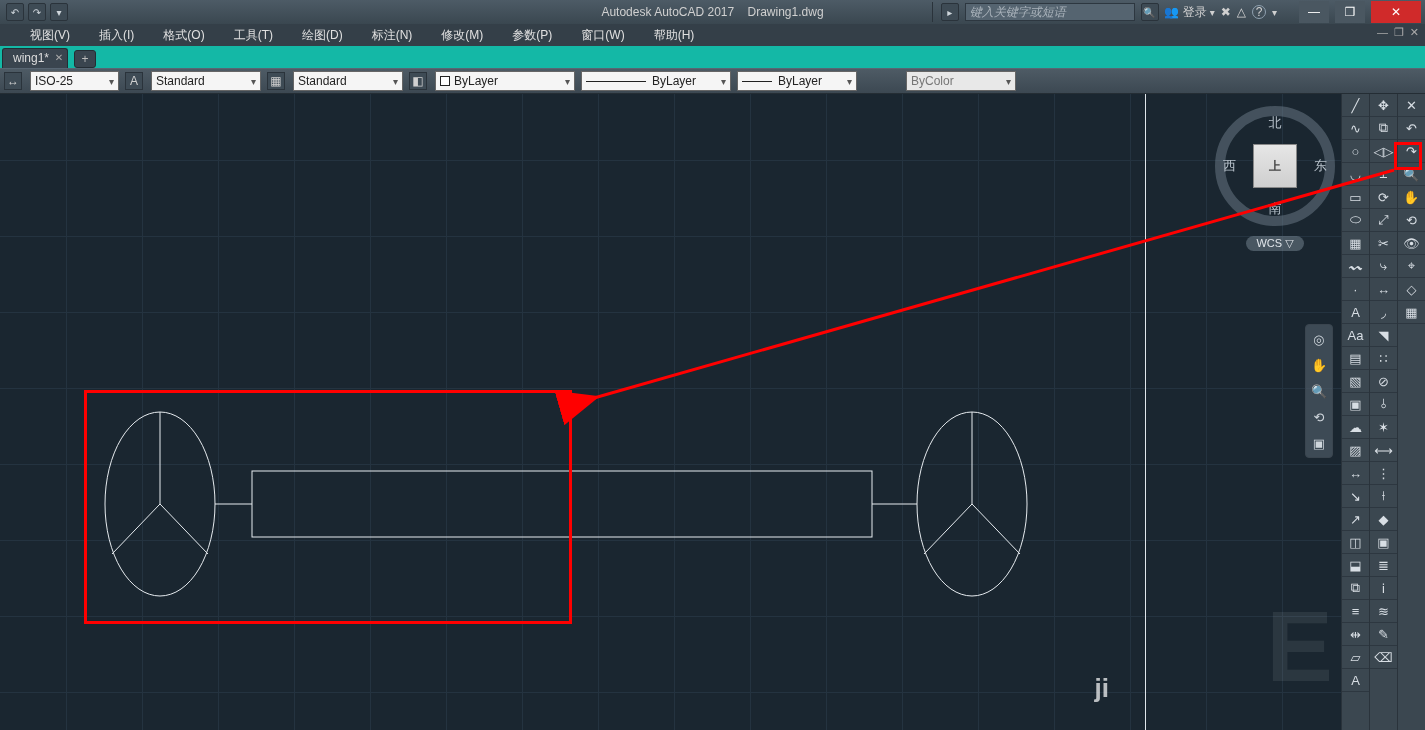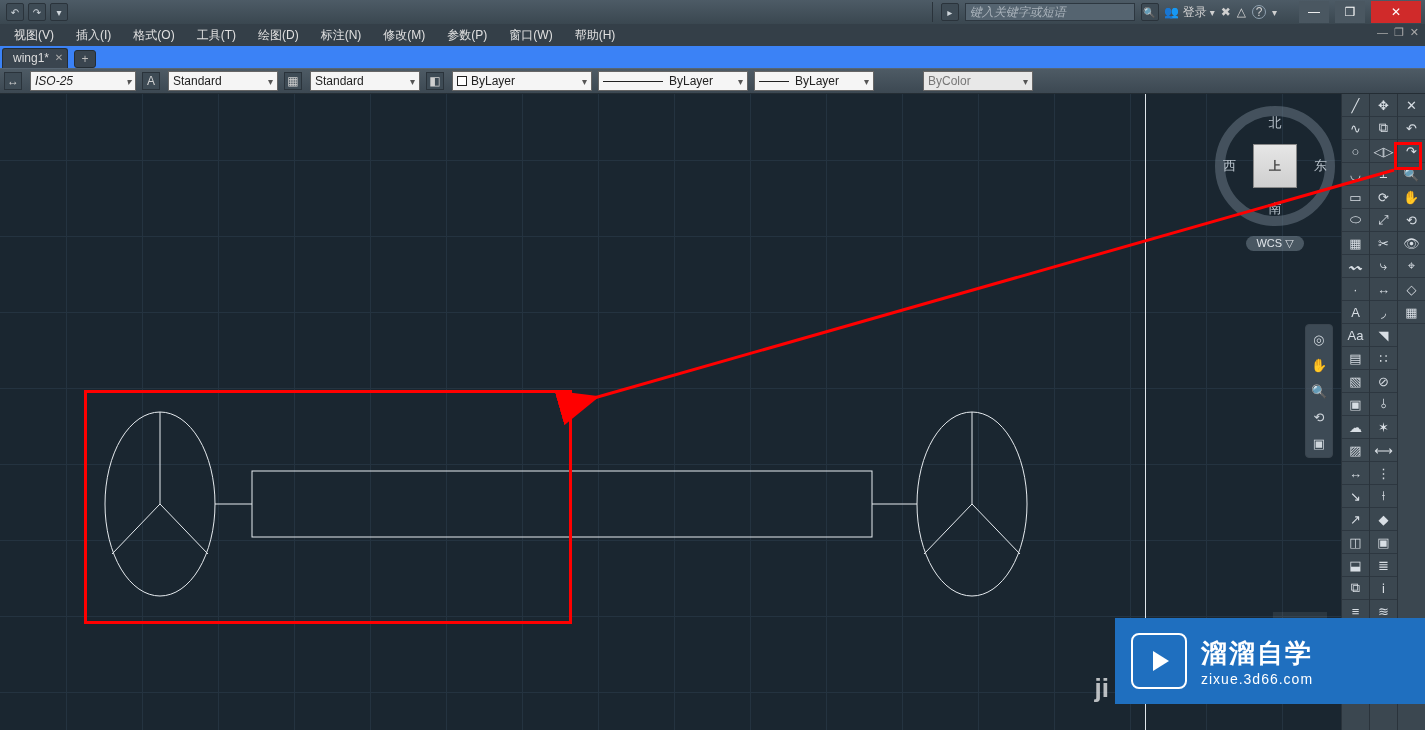--- a/index.html
+++ b/index.html
@@ -11,26 +11,26 @@
   .qat-btn { width: 18px; height: 18px; display:flex; align-items:center; justify-content:center; background:#3e4b55; border:1px solid #2a333b; border-radius:2px; color:#cfd6dc; font-size:10px;}
   .title-text { position:absolute; left:0; right:0; text-align:center; font-size:12px; pointer-events:none; }
   .title-right { display:flex; align-items:center; gap:6px; margin-left:auto; padding-right:4px; }
   .search-box { width:170px; height:18px; background:#556470; border:1px solid #2d3740; color:#aab3bb; padding:0 4px; display:flex; align-items:center; font-style:italic;}
   .wbtn { width:30px; height:22px; display:flex; align-items:center; justify-content:center; color:#fff; font-size:12px; }
   .wmin { background:#4a5761; }
   .wmax { background:#4a5761; }
   .wclose { background:#d02a2a; width:50px; }
 
   
-  .menubar { height: 22px; background: #343f48; display:flex; align-items:center; padding-left:4px; gap:2px; position:relative;}
+  .menubar { height: 22px; background: #343f48; display:flex; align-items:center; padding-left:20px; gap:9px; position:relative;}
   .menu-item { padding: 2px 10px; color:#e0e0e0; }
   .menubar .sysbtns { position:absolute; right:6px; top:2px; display:flex; gap:6px; color:#aaa; font-size:11px;}
 
   
-  .tabbar { height: 22px; background:#3b82f6; display:flex; align-items:flex-end; padding-left:2px; }
+  .tabbar { height: 22px; background:#14b8a6; display:flex; align-items:flex-end; padding-left:2px; }
   .tab { height:20px; padding:2px 18px 2px 10px; background:#3a454f; border:1px solid #242d34; border-bottom:none; border-radius:3px 3px 0 0; position:relative; color:#ddd; }
   .tab .close { position:absolute; right:4px; top:3px; font-size:10px; color:#aaa;}
   .tab-add { width:22px; height:18px; margin-left:6px; background:#3a454f; border:1px solid #242d34; border-radius:3px; display:flex; align-items:center; justify-content:center; color:#bbb;}
 
   
   .proptoolbar { height:26px; background:linear-gradient(to bottom,#4e5b65,#3c4852); display:flex; align-items:center; padding:0 4px; gap:6px; border-top:1px solid #586673; border-bottom:1px solid #242d34;}
   .combo { height:20px; background:#f5f5f5; border:1px solid #666; display:flex; align-items:center; padding:0 4px; color:#222; position:relative;}
   .combo .arrow { margin-left:auto; color:#555; font-size:10px;}
   .swatch-icon { width:18px; height:18px; display:flex; align-items:center; justify-content:center; background:#3e4b55; border:1px solid #2a333b; margin-right:2px;}
   .combo .sq { width:10px; height:10px; border:1px solid #222; margin-right:4px; background:#fff;}
@@ -87,20 +87,25 @@
 
 </style>
 </head>
 <body>
 
 <div class="titlebar">
   <div class="qat">
     <div class="qat-btn">↶</div>
     <div class="qat-btn">↷</div>
     <div class="qat-btn">▾</div>
+  </div>
+  <div class="title-text">
+    <span>Autodesk AutoCAD 2017</span>
+    &nbsp;&nbsp;
+    <span>Drawing1.dwg</span>
   </div>
   <div class="title-right">
     <div style="width:1px;height:20px;background:#2a333b;margin:0 2px;"></div>
     <div class="qat-btn">▸</div>
     <div class="search-box">键入关键字或短语</div>
     <div class="qat-btn">🔍</div>
     <div style="display:flex;align-items:center;gap:3px;">
       <span>👥</span>
       <span>登录</span>
       <span style="font-size:10px;">▾</span>
@@ -137,21 +142,21 @@
 <div class="tabbar">
   <div class="tab">
     <span>wing1*</span>
     <span class="close">✕</span>
   </div>
   <div class="tab-add">+</div>
 </div>
 
 <div class="proptoolbar">
   <div class="swatch-icon">↔</div>
-  <div class="combo" style="width:106px;font-style:italic;">
+  <div class="combo" style="width:89px;">
     <span>ISO-25</span>
       <span class="arrow">▾</span>
   </div>
   <div class="swatch-icon">A</div>
   <div class="combo" style="width:110px;">
     <span>Standard</span>
       <span class="arrow">▾</span>
   </div>
   <div class="swatch-icon">▦</div>
   <div class="combo" style="width:110px;">
@@ -304,20 +309,13 @@
     <defs>
       <marker id="ah" markerWidth="14" markerHeight="12" refX="2" refY="6" orient="auto">
         <path d="M14,0 L0,6 L14,12 z" fill="#ff0000"></path>
       </marker>
     </defs>
     <line x1="1394" y1="76" x2="594" y2="304" stroke="#ff0000" stroke-width="3" marker-end="url(#ah)"></line>
   </svg>
 
   <div class="wm-bg">E</div>
   <div class="wm-ji">ji</div>
-  <div class="watermark">
-    <div class="wm-play"></div>
-    <div class="wm-text">
-      <span class="wm-cn">溜溜自学</span>
-      <span class="wm-en">zixue.3d66.com</span>
-    </div>
-  </div>
 </div>
 
 </body></html>

